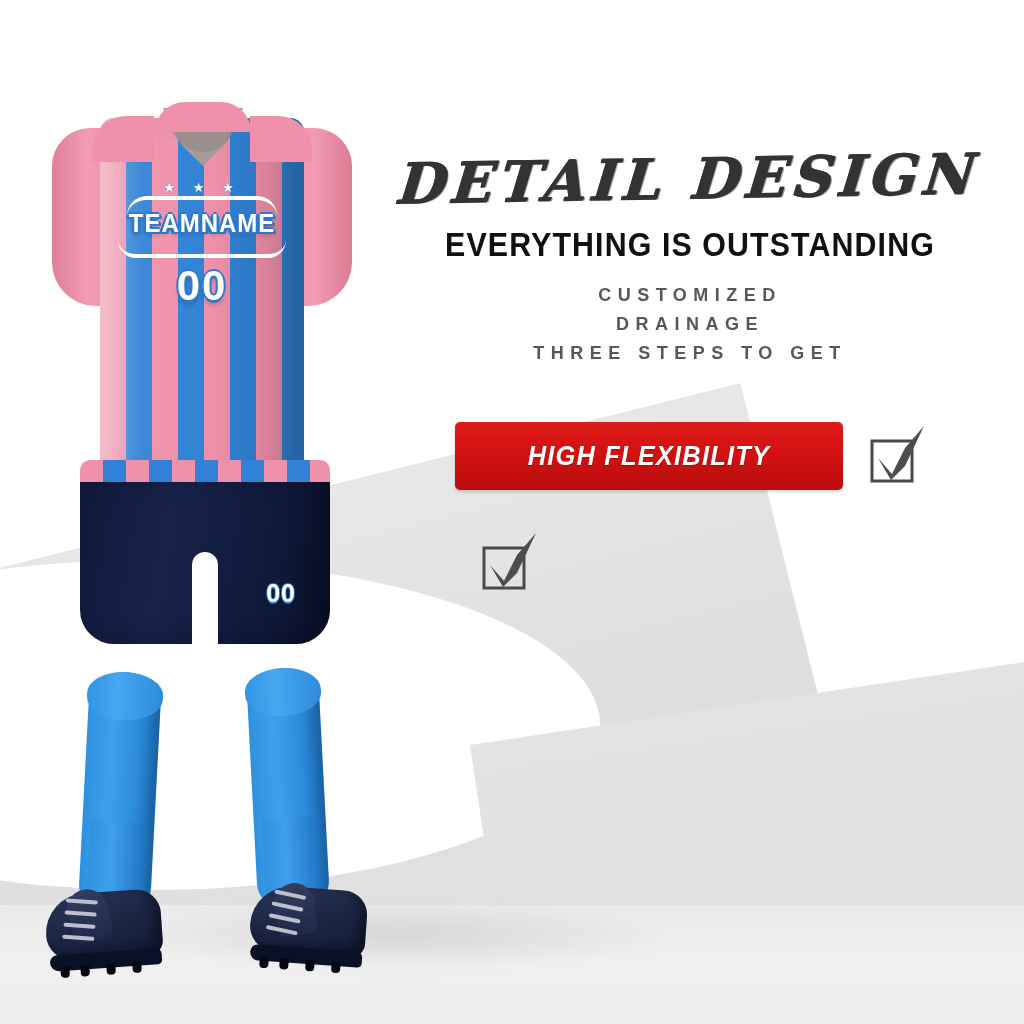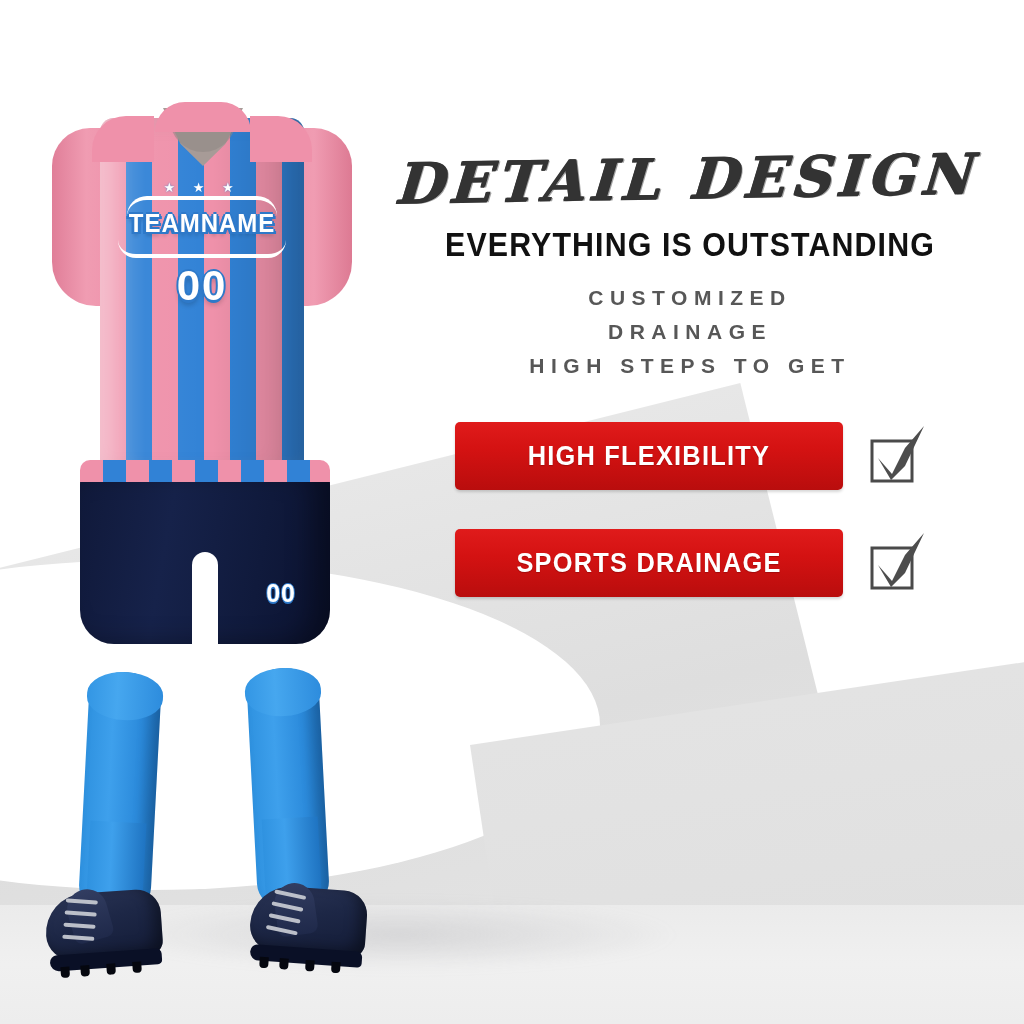--- a/index.html
+++ b/index.html
@@ -57,25 +57,25 @@
     transform:skewX(-7deg) rotate(-1deg);
     text-shadow:1px 0 0 #333, 0 1px 0 #333, 2px 1px 0 rgba(51,51,51,.45);
   }
   .subtitle{
     margin-top:20px;text-align:center;color:#111111;
     font-size:33px;font-weight:bold;letter-spacing:1.2px;
     transform:scaleX(.92);
   }
   .tagline{
     margin-top:17px;text-align:center;color:#575757;
-    font-size:21px;font-weight:bold;letter-spacing:6.5px;line-height:1.62;
-  }
-
-  
-  .features{position:absolute;left:455px;top:422px;width:460px;}
+    font-size:18px;font-weight:bold;letter-spacing:6.5px;line-height:1.62;
+  }
+
+  
+  .features{position:absolute;left:455px;top:422px;width:460px;font-style:italic;}
   .feature-row{display:flex;align-items:center;height:68px;margin-bottom:39px;}
   .feature-bar{
     position:relative;width:396px;height:68px;border-radius:5px;
     background:linear-gradient(180deg,#e01b1b 0%,#d41212 40%,#b90d0d 100%);
     box-shadow:0 2px 3px rgba(0,0,0,.16);
     display:flex;align-items:center;justify-content:center;
   }
   .feature-label{
     color:#ffffff;font-size:27px;font-weight:bold;letter-spacing:1.3px;
     white-space:nowrap;transform:scaleX(.94);
@@ -307,44 +307,41 @@
       </div>
     </div>
   </div>
 
   <div class="right-col">
     <div class="title-brush">DETAIL DESIGN</div>
     <div class="subtitle">EVERYTHING IS OUTSTANDING</div>
     <div class="tagline">
       <div>CUSTOMIZED</div>
       <div>DRAINAGE</div>
-      <div>HIGH STEPS TO GET</div>
+      <div>THREE STEPS TO GET</div>
     </div>
   </div>
 
   <div class="features">
 
     <div class="feature-row">
       <div class="feature-bar">
         <span class="feature-label">HIGH  FLEXIBILITY</span>
       </div>
       <span class="check-wrap">
         <svg width="70" height="70" viewBox="0 0 70 70" aria-hidden="true">
           <rect x="11" y="23" width="40" height="40" fill="none" stroke="#4a4a4a" stroke-width="3"></rect>
           <path d="M17 40 L31 56 L44 30 L63 8 L44 48 L30 62 Z" fill="#4d4d4d"></path>
         </svg>
       </span>
     </div>
 
 
 
     <div class="feature-row">
-      <div class="feature-bar">
-        <span class="feature-label">SPORTS  DRAINAGE</span>
-      </div>
       <span class="check-wrap">
         <svg width="70" height="70" viewBox="0 0 70 70" aria-hidden="true">
           <rect x="11" y="23" width="40" height="40" fill="none" stroke="#4a4a4a" stroke-width="3"></rect>
           <path d="M17 40 L31 56 L44 30 L63 8 L44 48 L30 62 Z" fill="#4d4d4d"></path>
         </svg>
       </span>
     </div>
 
   </div>
 </div>

